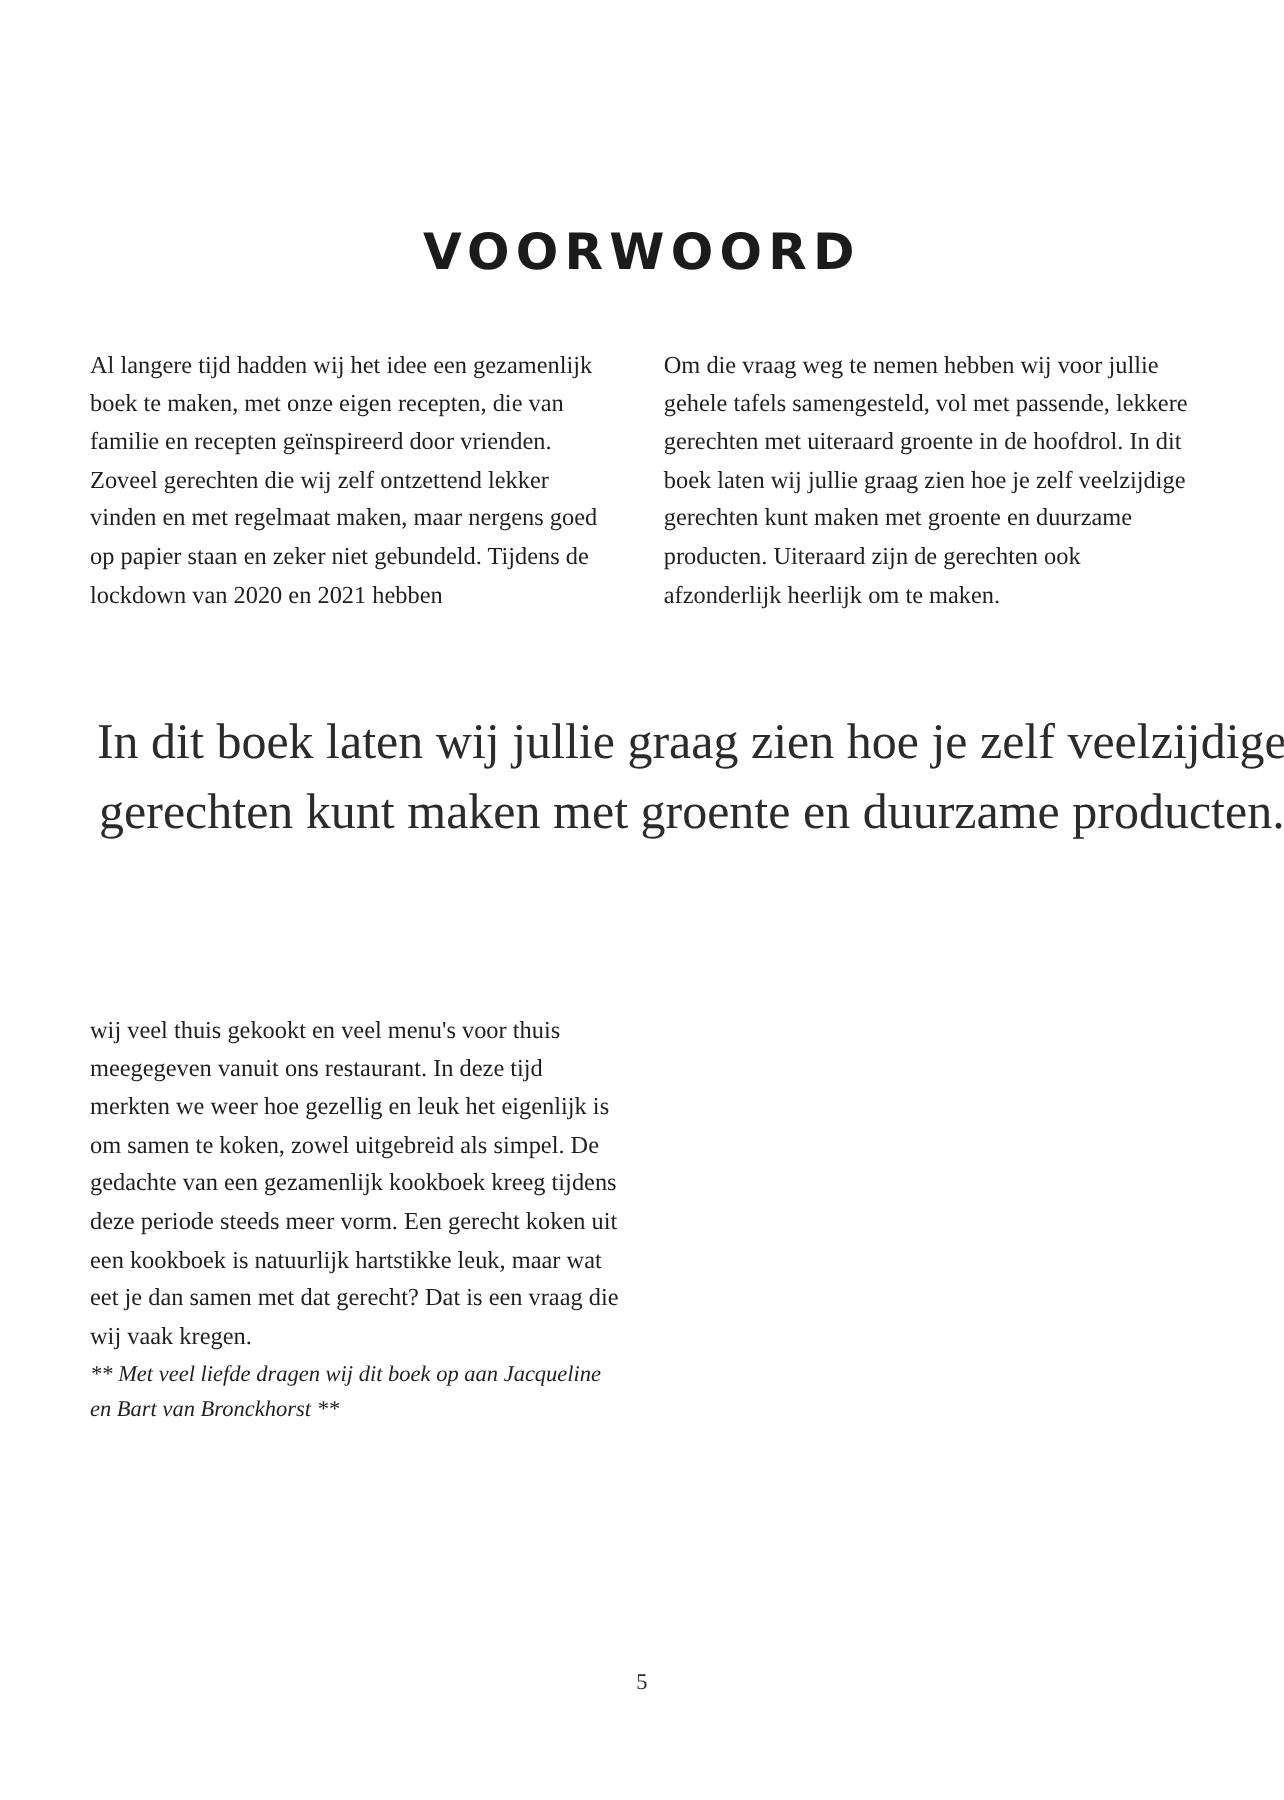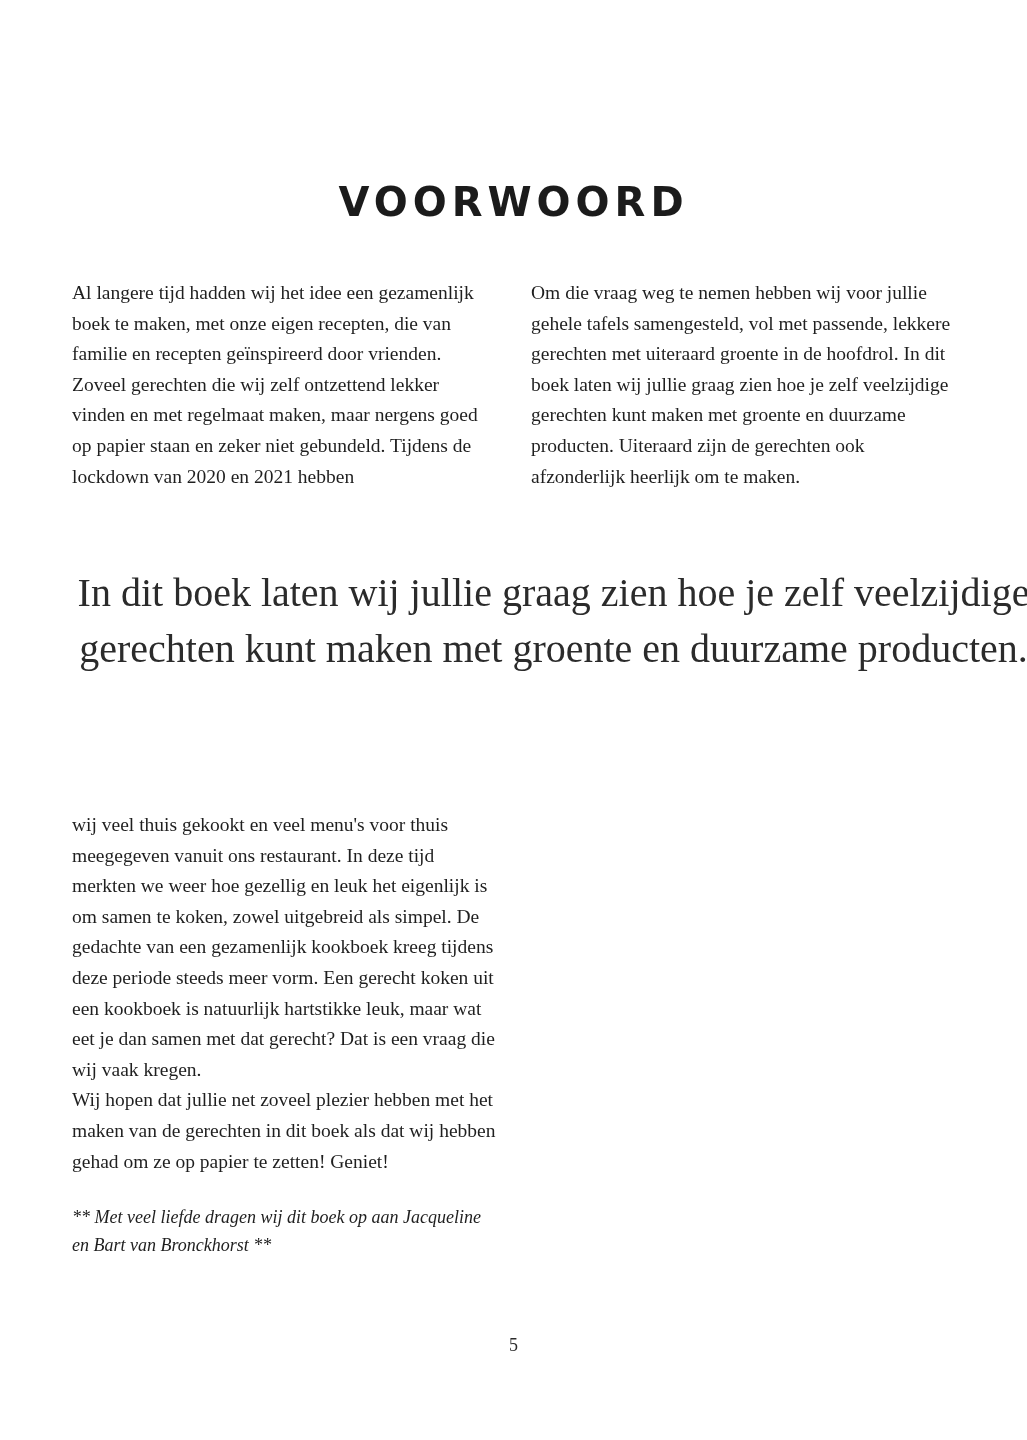--- a/index.html
+++ b/index.html
@@ -108,20 +108,19 @@
     </div>
   </div>
 
   <blockquote class="pull-quote">In dit boek laten wij jullie graag zien hoe je zelf veelzijdige gerechten kunt maken met groente en duurzame producten.</blockquote>
 
   <div class="columns-bottom">
     <div class="col">
       <p>wij veel thuis gekookt en veel menu's voor thuis meegegeven vanuit ons restaurant. In deze tijd merkten we weer hoe gezellig en leuk het eigenlijk is om samen te koken, zowel uitgebreid als simpel. De gedachte van een gezamenlijk kookboek kreeg tijdens deze periode steeds meer vorm. Een gerecht koken uit een kookboek is natuurlijk hartstikke leuk, maar wat eet je dan samen met dat gerecht? Dat is een vraag die wij vaak kregen.</p>
     </div>
     <div class="col">
-      <p>Wij hopen dat jullie net zoveel plezier hebben met het maken van de gerechten in dit boek als dat wij hebben gehad om ze op papier te zetten! Geniet!</p>
       <p class="italic">** Met veel liefde dragen wij dit boek op aan Jacqueline en Bart van Bronckhorst **</p>
     </div>
   </div>
 
   <div class="page-number">5</div>
 
 </div>
 
 </body></html>

